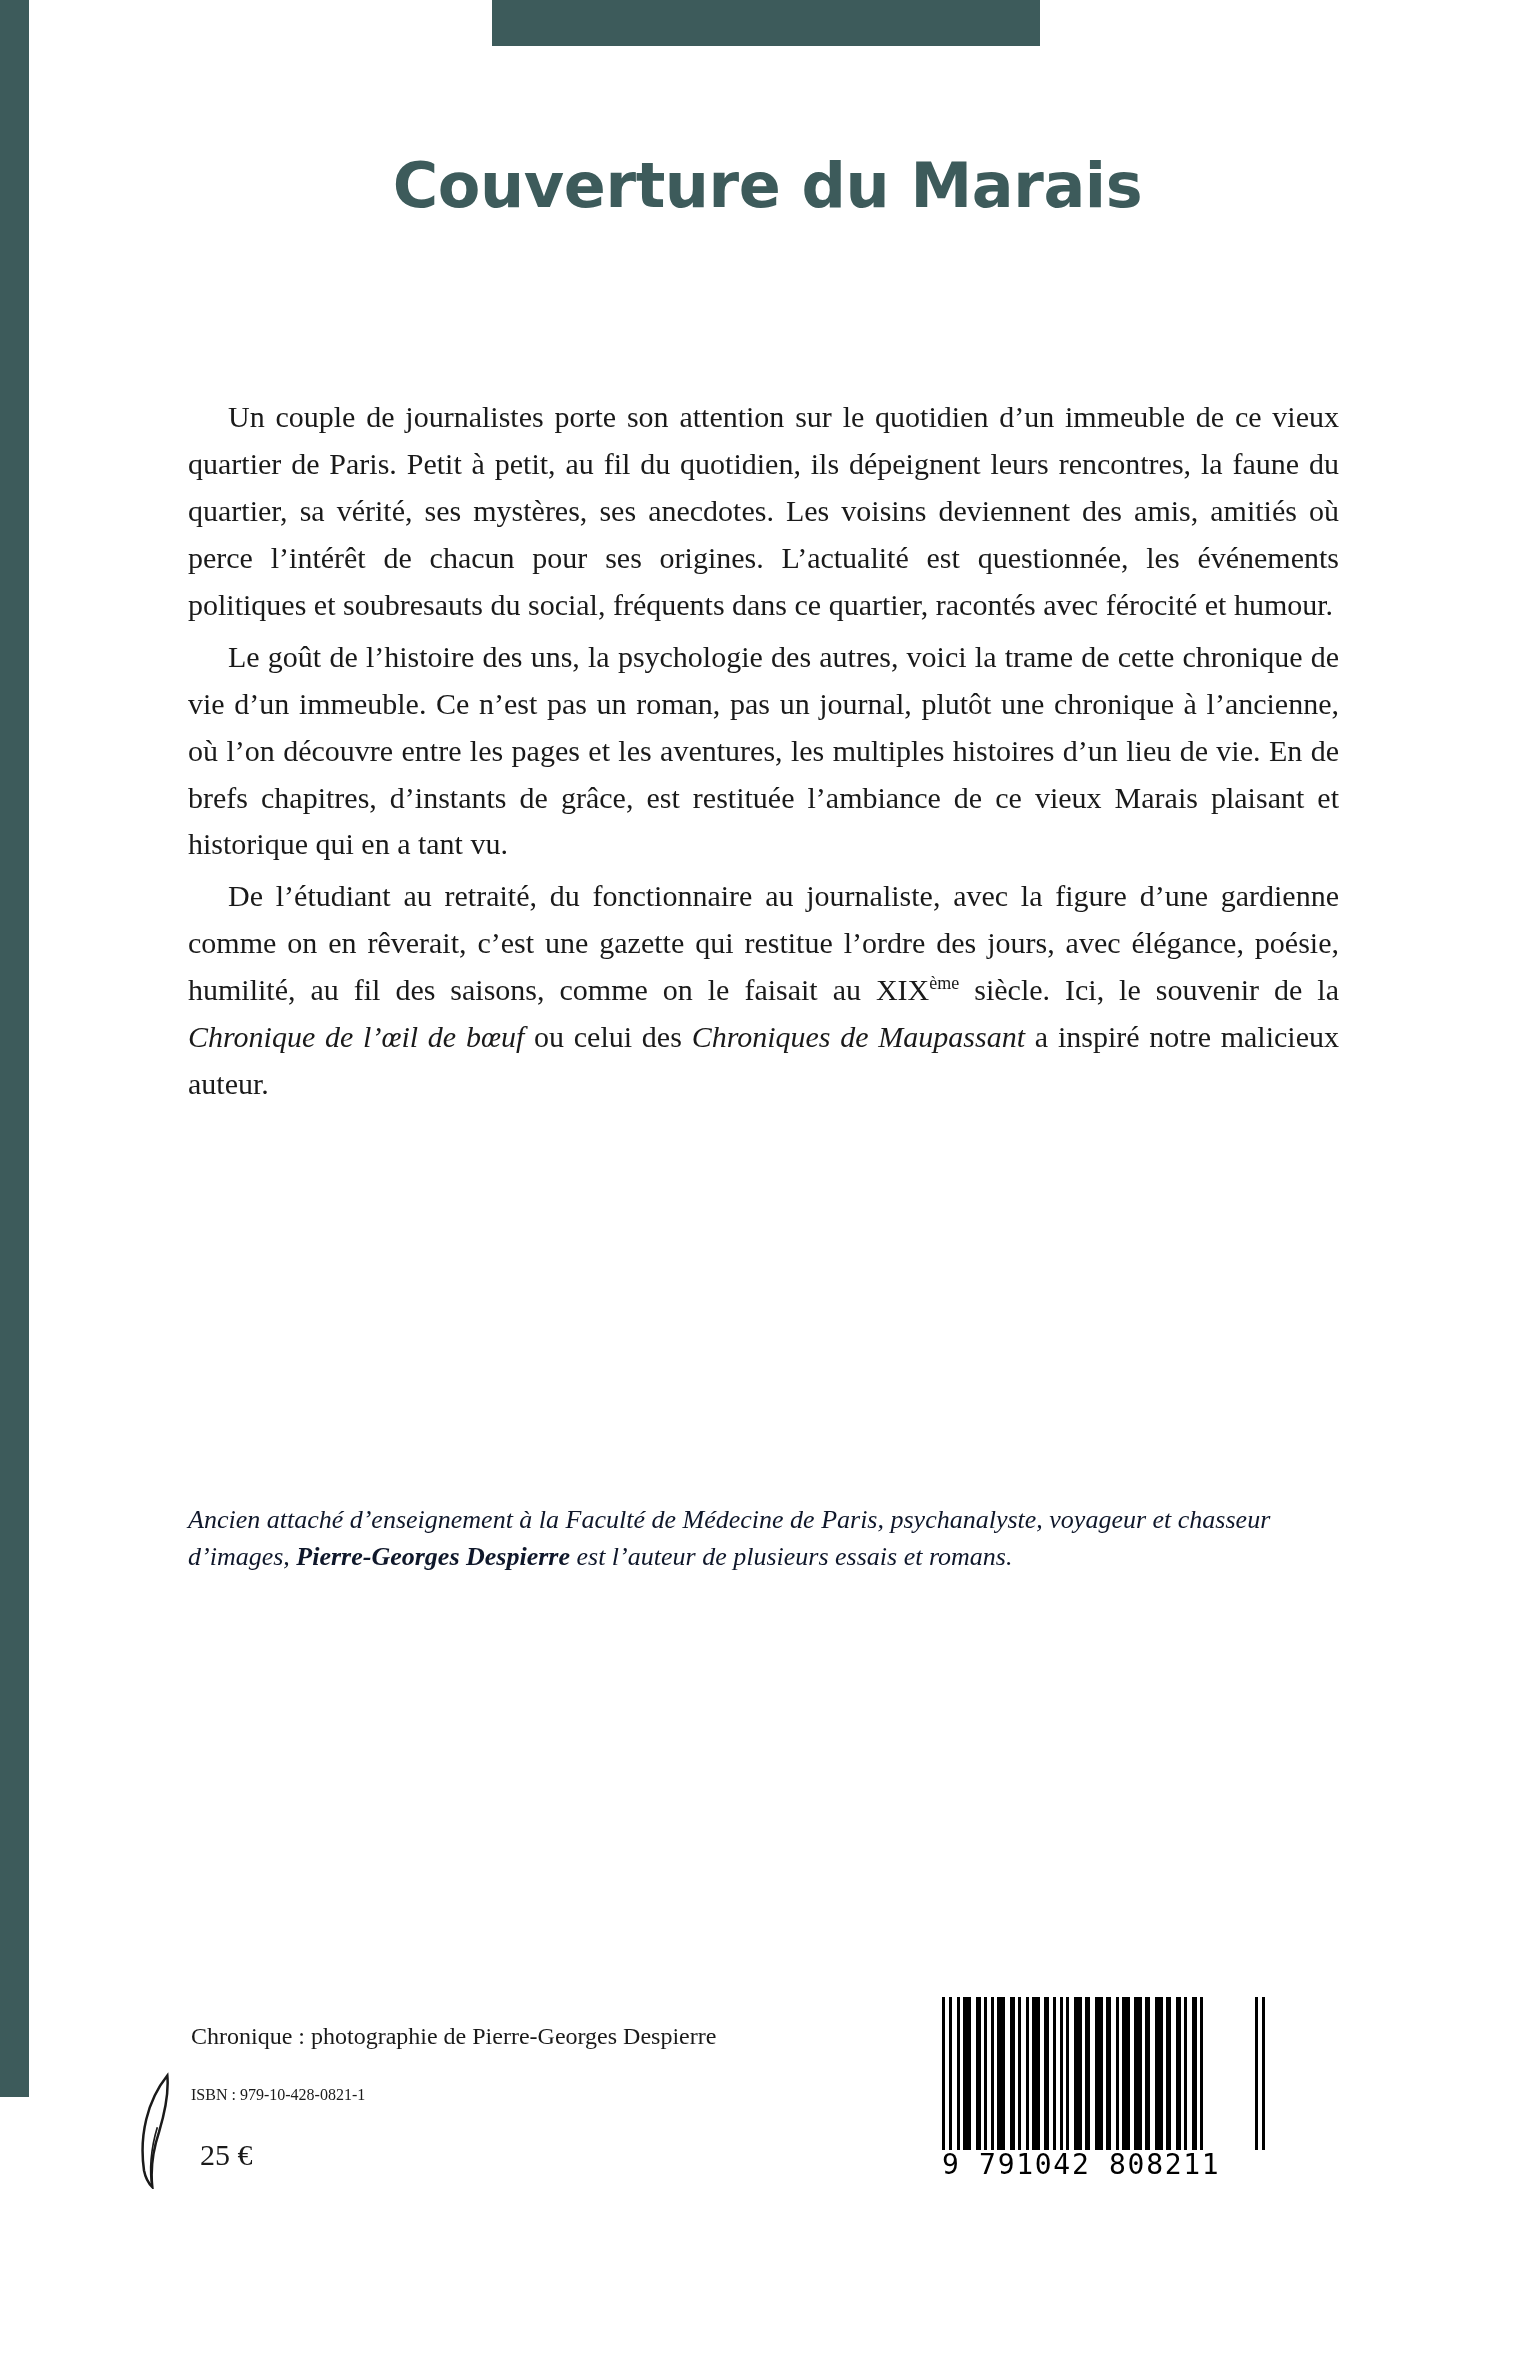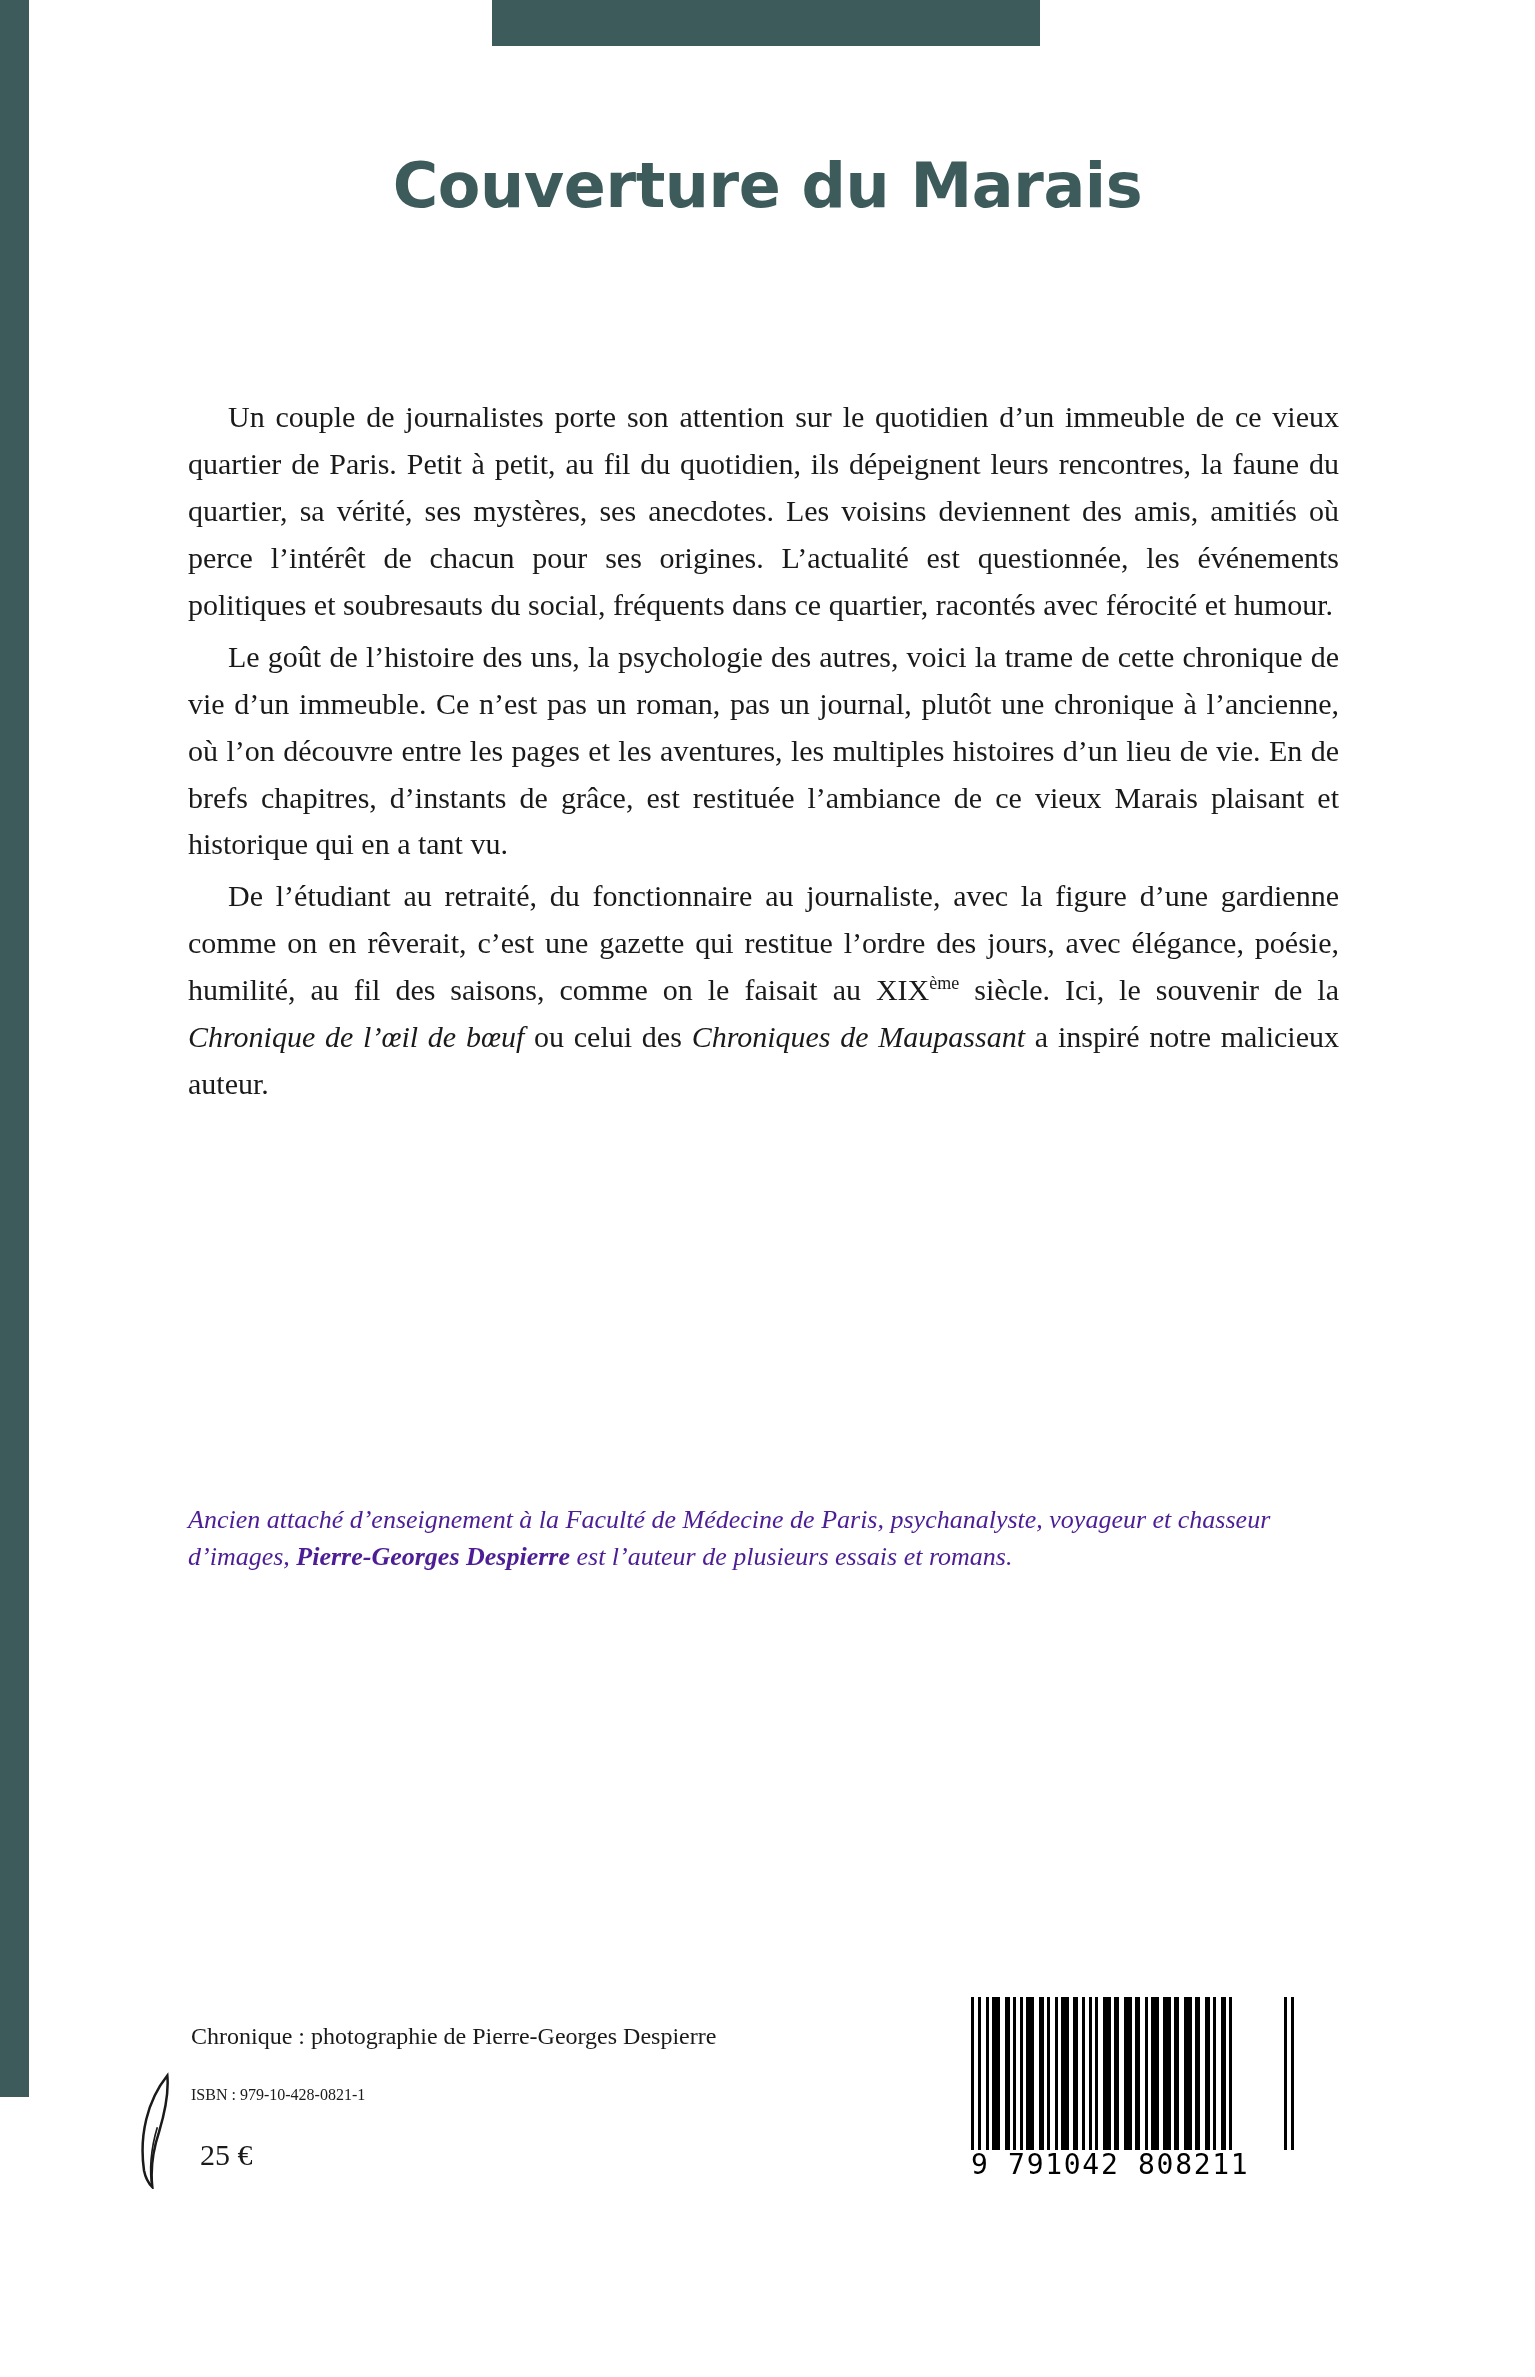--- a/index.html
+++ b/index.html
@@ -80,21 +80,21 @@
 
   
   .author-note {
     position: absolute;
     left: 188px;
     top: 1502px;
     width: 1174px;
     font-size: 26px;
     line-height: 1.42;
     font-style: italic;
-    color: #4c1d95;
+    color: #0f172a;
   }
   .author-note b {
     font-weight: bold;
     font-style: italic;
   }
 
   
   .footer-cover {
     position: absolute;
     left: 191px;
@@ -122,21 +122,21 @@
     position: absolute;
     left: 134px;
     top: 2072px;
     width: 50px;
     height: 117px;
   }
 
   
   .barcode-wrap {
     position: absolute;
-    left: 971px;
+    left: 942px;
     top: 1997px;
     width: 323px;
     height: 193px;
   }
   .barcode-bars {
     position: relative;
     width: 323px;
     height: 153px;
   }
   .barcode-bars span {

